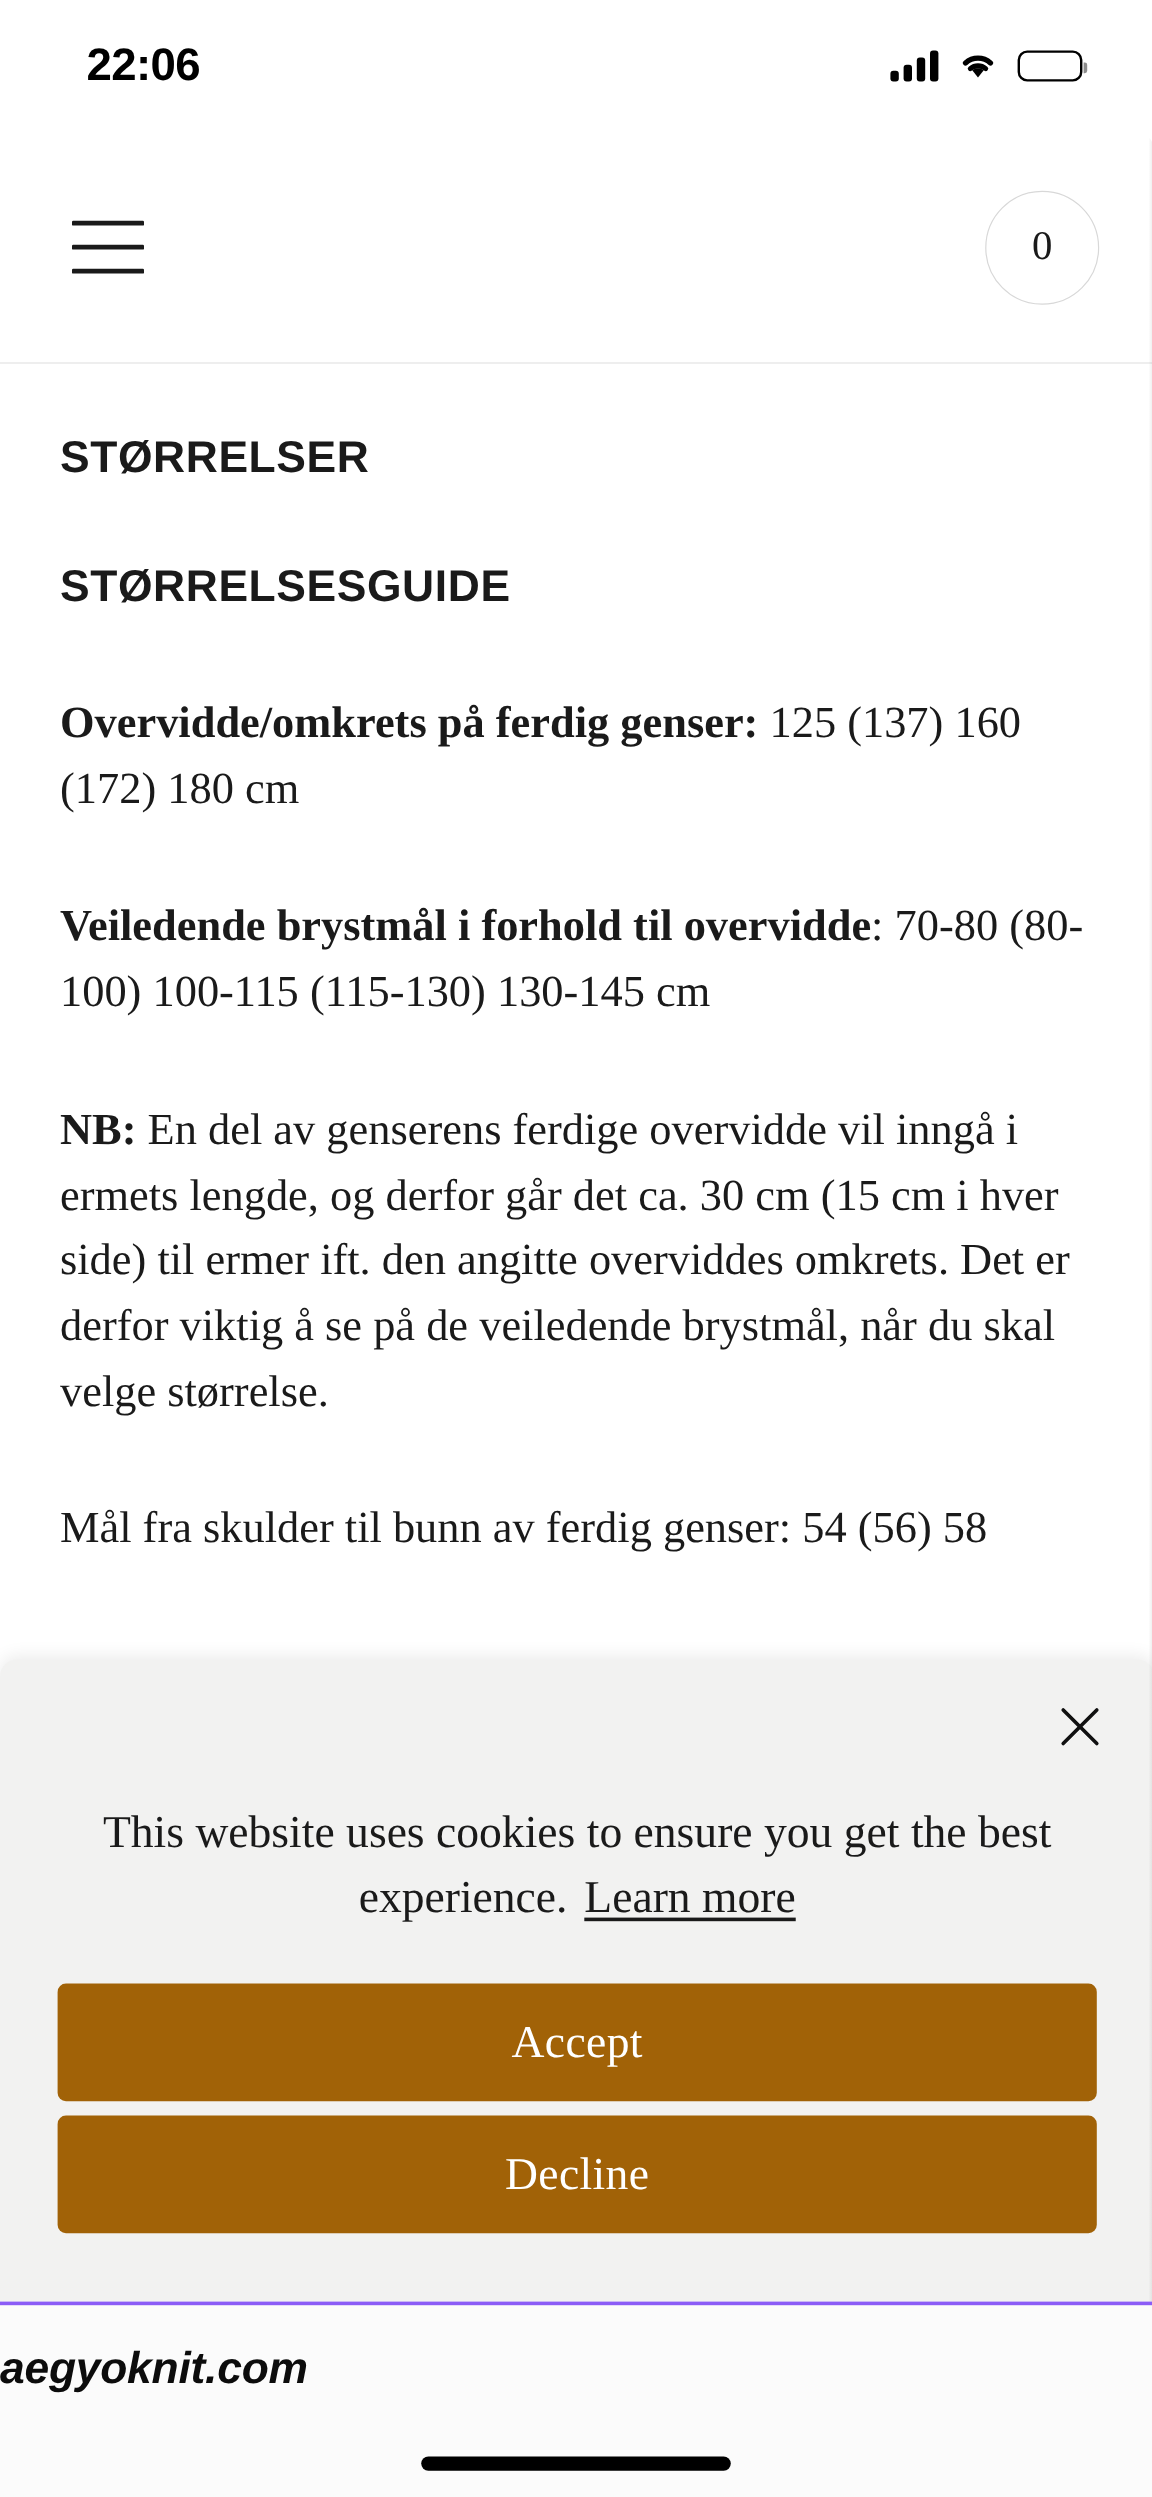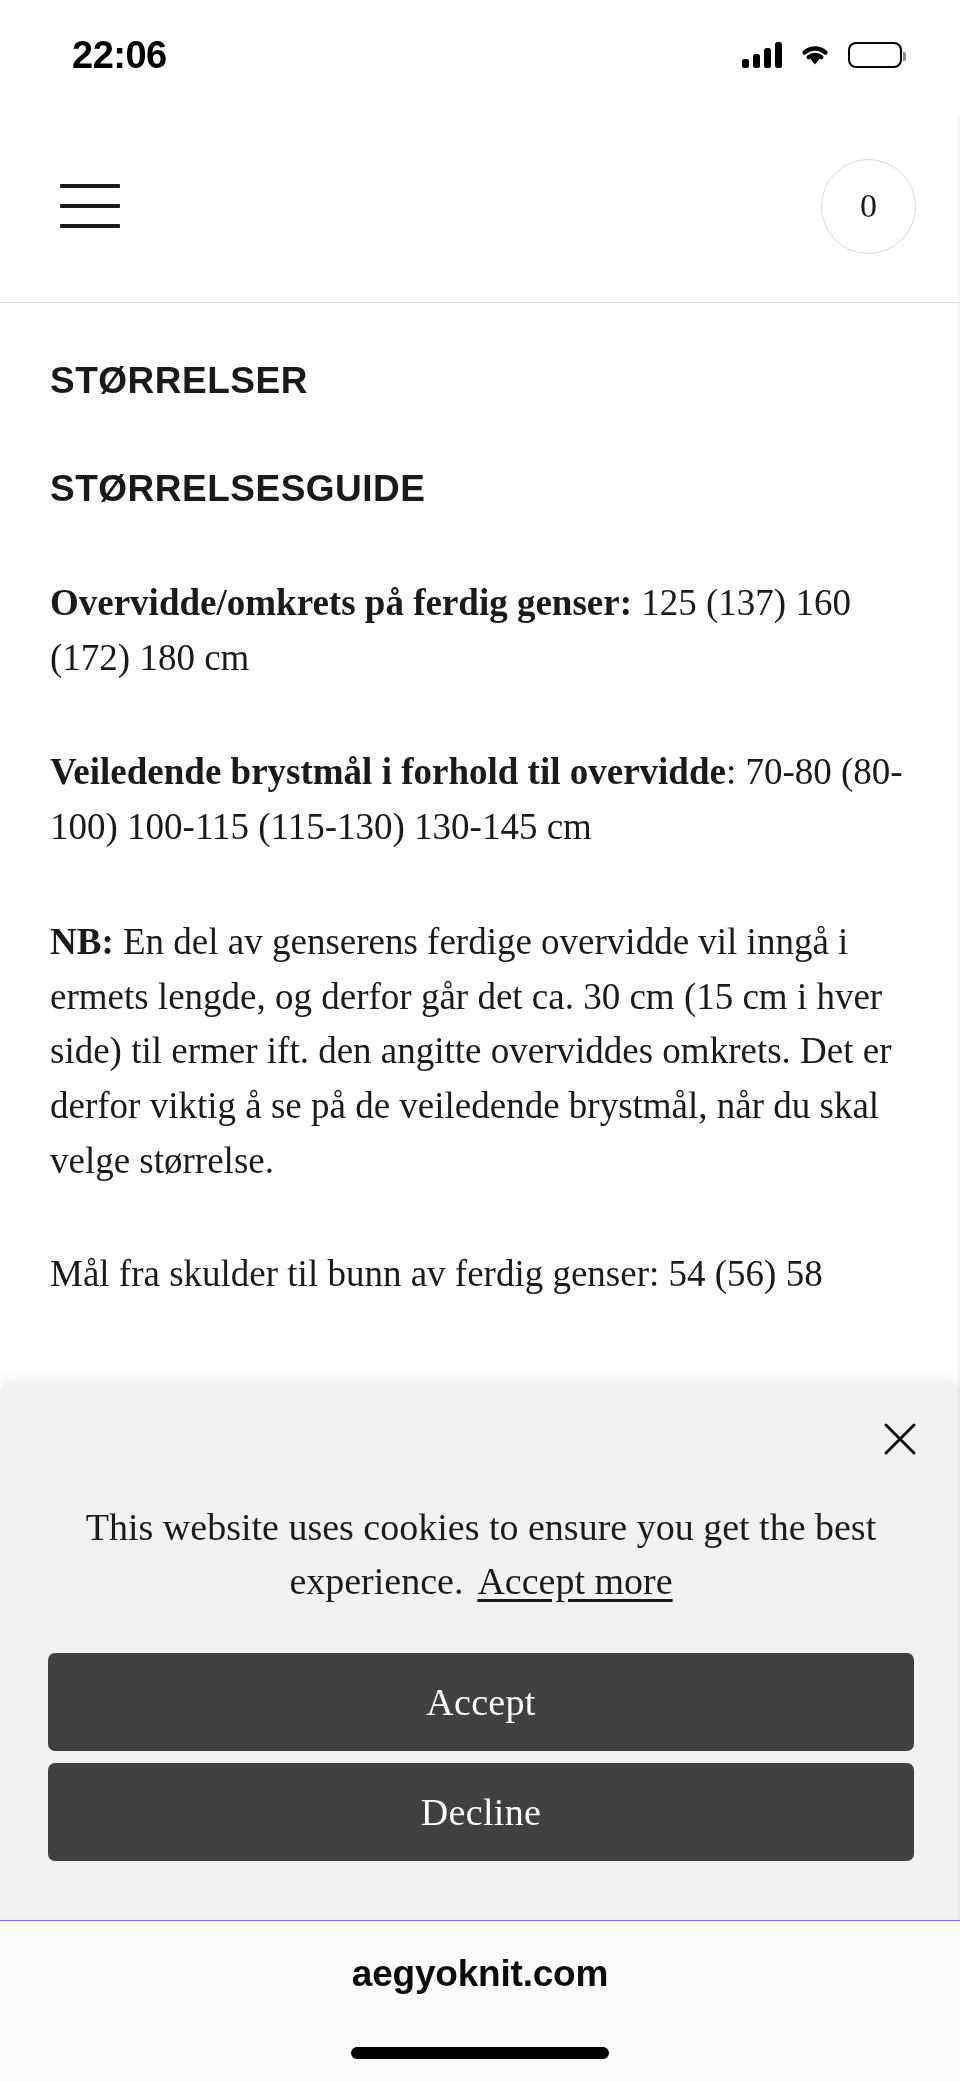--- a/index.html
+++ b/index.html
@@ -247,39 +247,39 @@
     margin: 44px 48px 0 48px;
     display: flex;
     flex-direction: column;
     gap: 12px;
   }
   .cookie-btn {
     width: 100%;
     height: 98px;
     border: none;
     border-radius: 7px;
-    background: #404040;
+    background: #a16207;
     color: #ffffff;
     font-family: "Liberation Serif", serif;
     font-size: 38px;
     cursor: pointer;
     letter-spacing: .3px;
   }
 
   
   .browser-bar {
     position: absolute;
     left: 0; right: 0;
     bottom: 0;
     height: 160px;
     background: #fbfbfb;
-    border-top: 1px solid #8b5cf6;
+    border-top: 3px solid #8b5cf6;
     display: flex;
     flex-direction: column;
-    align-items: center;
+    font-style: italic;
   }
   .url-text {
     margin-top: 32px;
     font-family: "Liberation Sans", sans-serif;
     font-weight: bold;
     font-size: 37px;
     color: #0c0c0c;
     letter-spacing: -0.2px;
     cursor: pointer;
   }
@@ -351,21 +351,21 @@
       </div>
     </div>
 
     <div class="cookie-banner">
       <div class="cookie-close">
         <svg viewBox="0 0 34 34">
           <path d="M3 3 L31 31 M31 3 L3 31" stroke="#111" stroke-width="3" stroke-linecap="round"></path>
         </svg>
       </div>
       <div class="cookie-text">
-        <span>This website uses cookies to ensure you get the best experience.</span><span class="cookie-link">Accept more</span>
+        <span>This website uses cookies to ensure you get the best experience.</span><span class="cookie-link">Learn more</span>
       </div>
       <div class="cookie-actions">
         <button class="cookie-btn">Accept</button>
         <button class="cookie-btn">Decline</button>
       </div>
     </div>
 
   </div>
 
   <div class="browser-bar">

